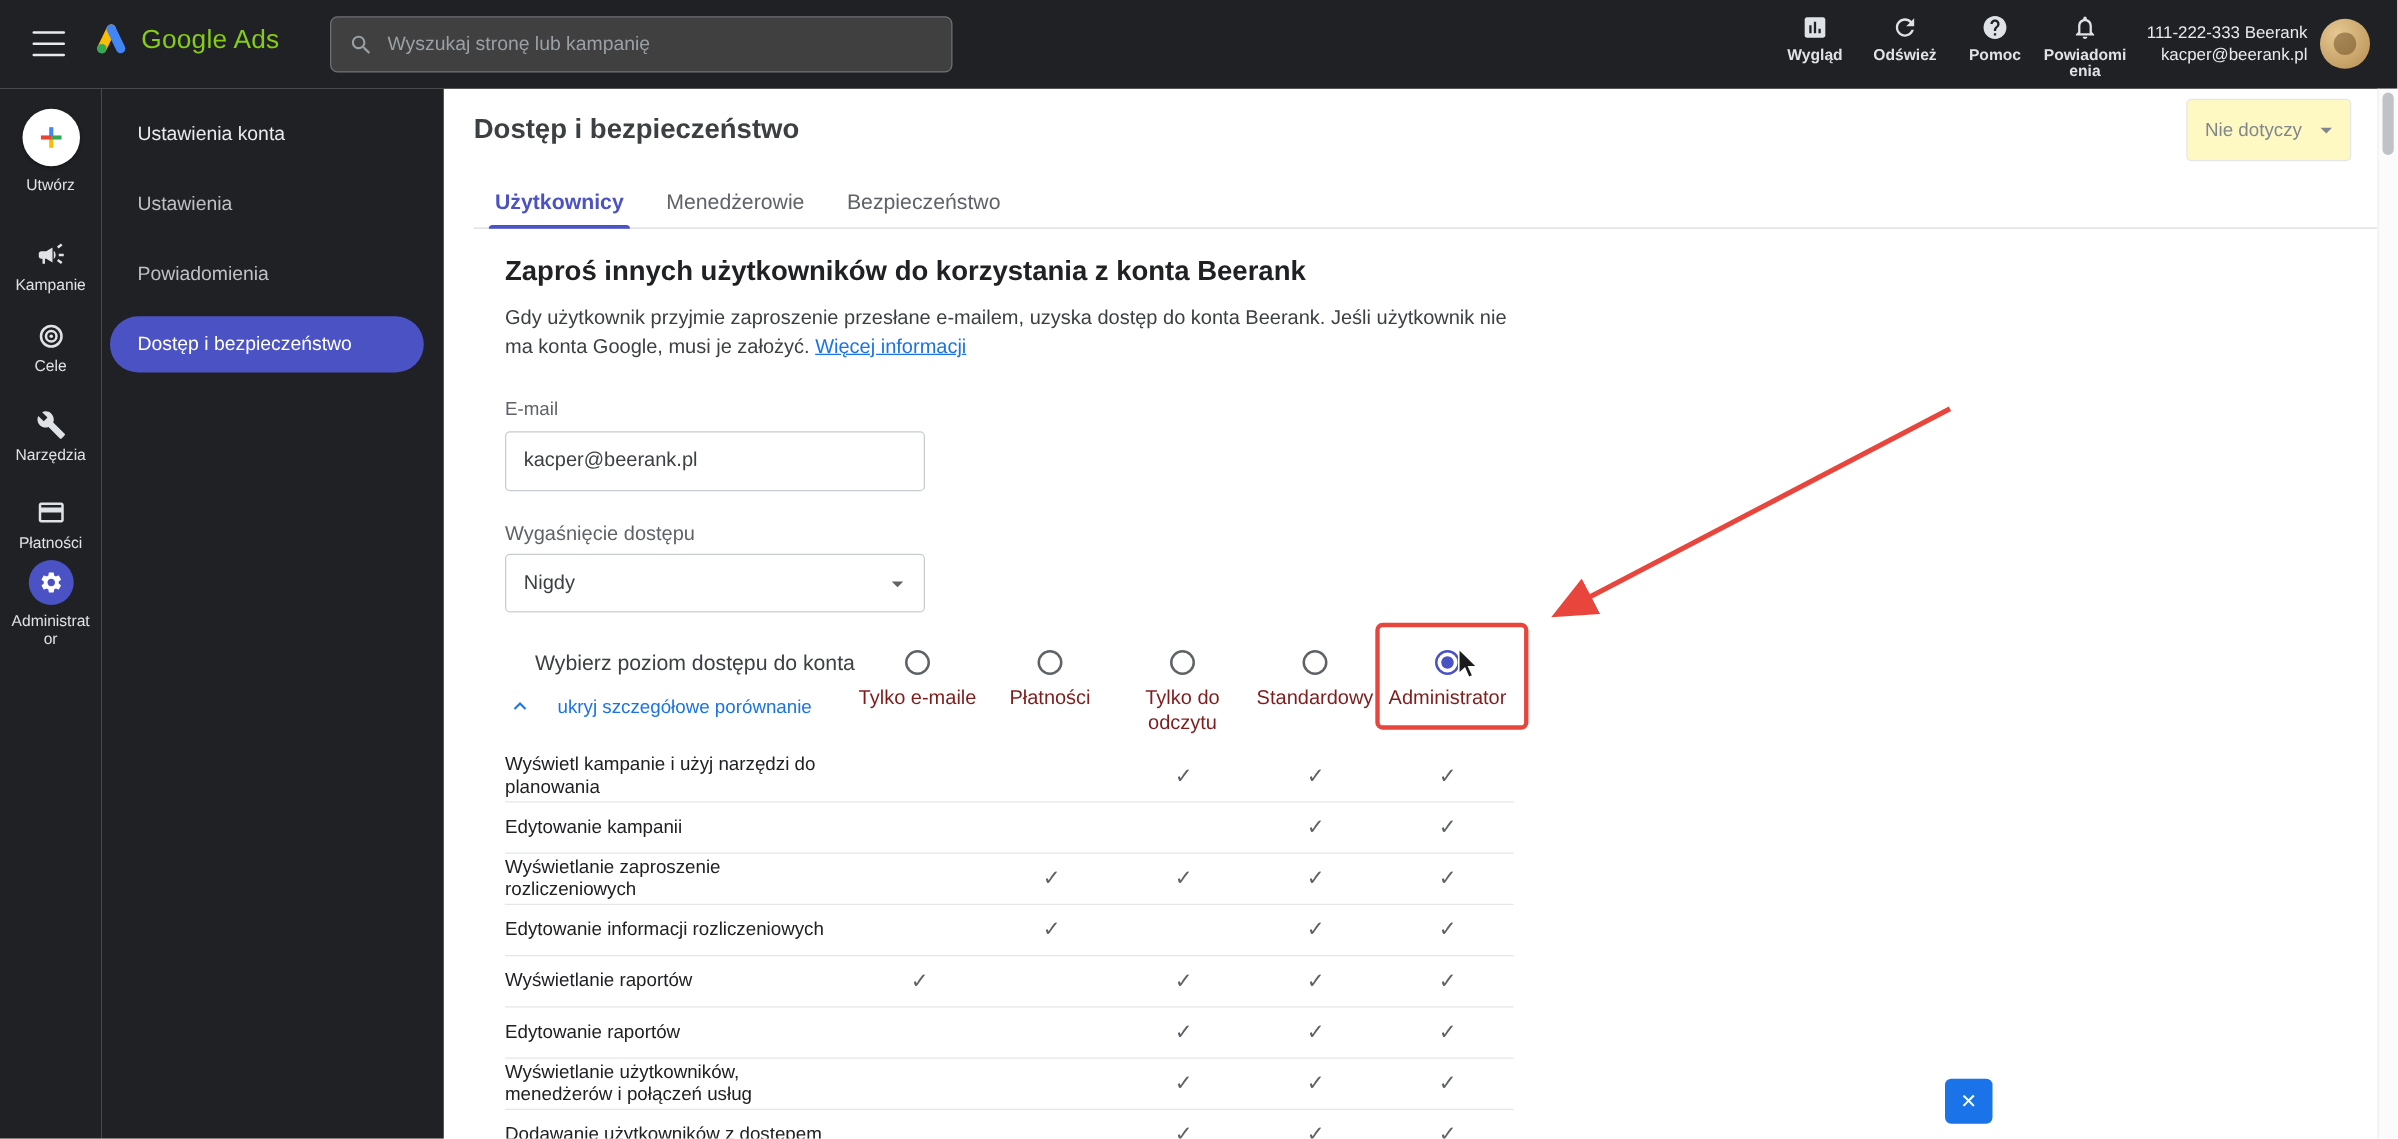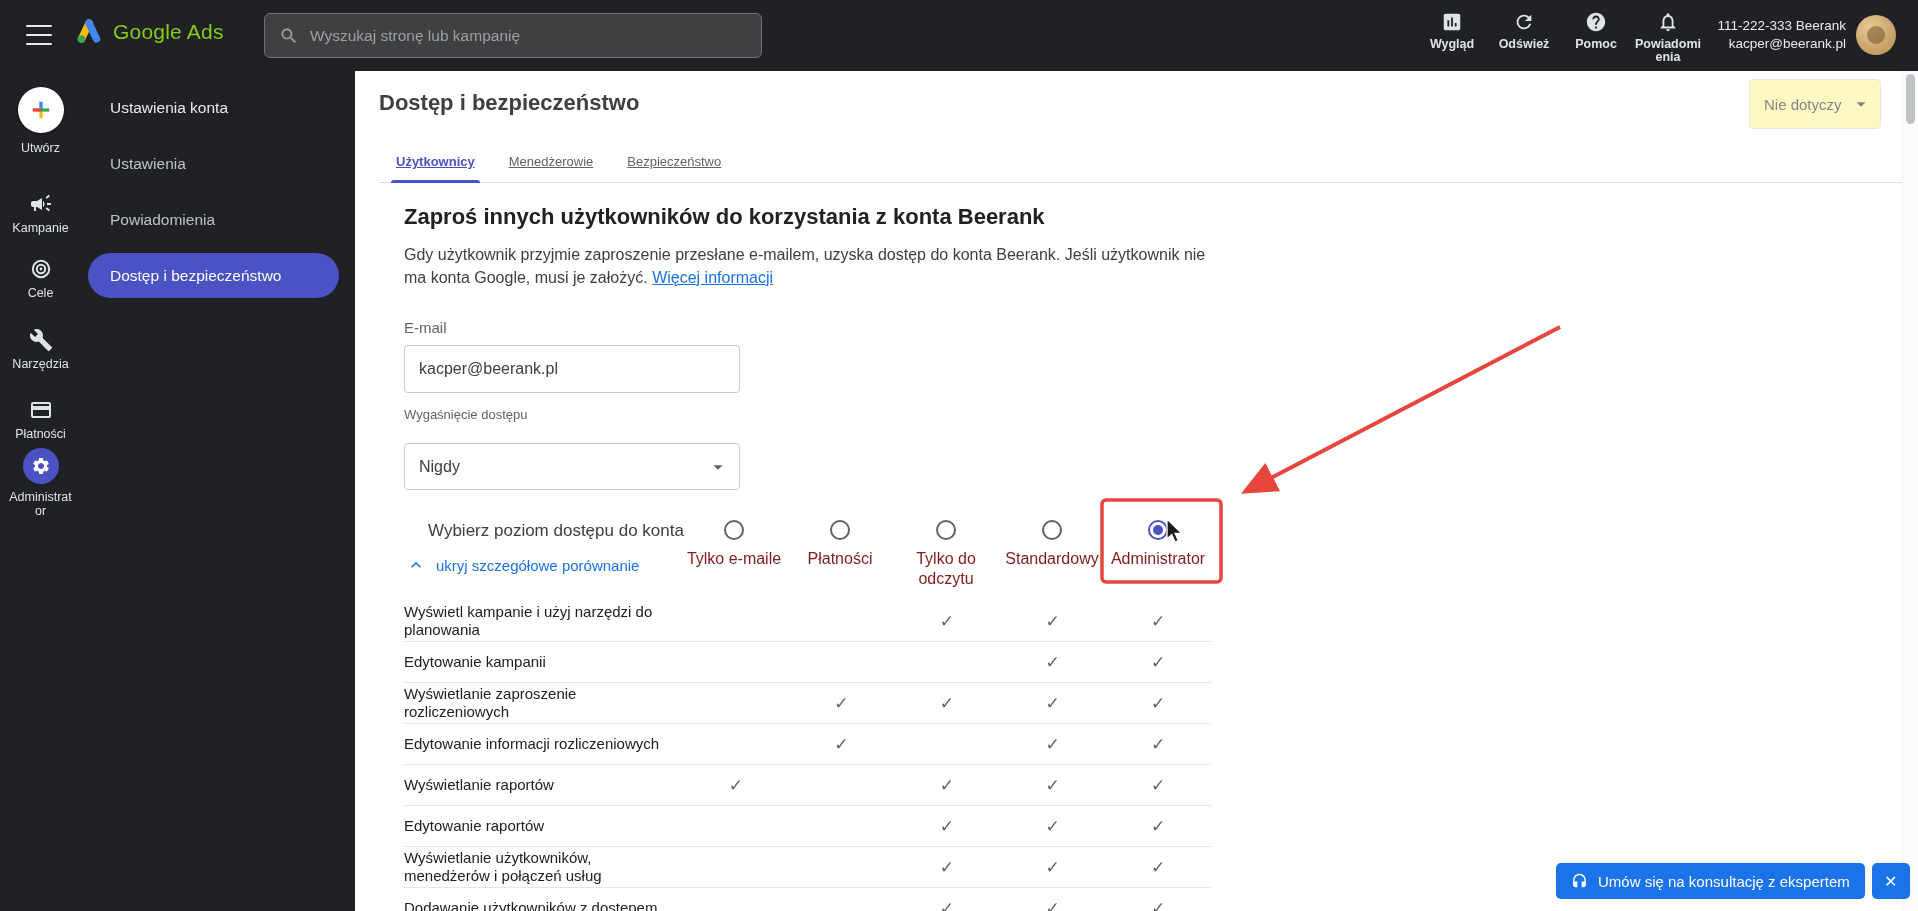--- a/index.html
+++ b/index.html
@@ -44,41 +44,41 @@
   .sb-item { position:absolute; left:29px; font-size:15.5px; color:#bdc1c6; cursor:pointer; }
   .sb-item-1 { top:84px; }
   .sb-item-2 { top:140px; }
   .sb-pill { position:absolute; left:7px; top:182px; width:251px; height:45px; border-radius:23px; background:#4a52c4; color:#fff; font-size:15.5px; line-height:45px; padding-left:22px; cursor:pointer; }
 
   
   .main { position:absolute; left:355px; top:71px; right:0; bottom:0; background:#fff; overflow:hidden; }
   .page-title { position:absolute; left:24px; top:19px; font-size:22px; color:#3c4043; }
   .status-dd { position:absolute; left:1394px; top:8px; width:132px; height:50px; background:#fef9c3; border:1px solid #e4e6e9; border-radius:4px; display:flex; align-items:center; justify-content:space-between; padding:0 8px 0 14px; color:#80868b; font-size:15px; cursor:pointer; }
   .tabs-row { position:absolute; left:24px; right:16px; top:70px; height:42px; border-bottom:1px solid #dadce0; display:flex; }
-  .tab { padding:0 17px; display:flex; align-items:center; font-size:13px; color:#5f6368; cursor:pointer; position:relative;text-decoration:underline; }
+  .tab { padding:0 17px; display:flex; align-items:center; font-size:17px; color:#5f6368; cursor:pointer; position:relative; }
   .tab.active { color:#4a52c4; font-weight:bold; }
   .tab.active::after { content:""; position:absolute; left:12px; right:12px; bottom:-1px; height:3px; background:#4a52c4; border-radius:3px 3px 0 0; }
 
   .invite-heading { position:absolute; left:49px; top:133px; font-size:22px; color:#202124; }
   .invite-desc { position:absolute; left:49px; top:172px; width:815px; font-size:16px; line-height:23px; color:#3c4043; }
   .invite-desc a { color:#1a73e8; text-decoration:underline; cursor:pointer; }
   .email-label { position:absolute; left:49px; top:248px; font-size:15px; color:#5f6368; }
   .email-input { position:absolute; left:49px; top:274px; width:336px; height:48px; border:1px solid #c8cbd0; border-radius:4px; font-size:16px; color:#3c4043; padding:0 14px; font-family:inherit; outline:none; background:#fff; }
-  .expiry-label { position:absolute; left:49px; top:336px; font-size:13px; color:#5f6368; }
+  .expiry-label { position:absolute; left:49px; top:348px; font-size:16px; color:#5f6368; }
   .expiry-select { position:absolute; left:49px; top:372px; width:336px; height:47px; border:1px solid #c8cbd0; border-radius:4px; display:flex; align-items:center; justify-content:space-between; padding:0 10px 0 14px; font-size:16px; color:#3c4043; cursor:pointer; background:#fff; }
   .access-label { position:absolute; left:49px; top:450px; font-size:17px; color:#3c4043;margin-left:24px; }
 
   .radio-opt { position:absolute; top:449px; width:106px; text-align:center; cursor:pointer; }
   .radio-circle { width:20px; height:20px; border:2px solid #5f6368; border-radius:50%; margin:0 auto; position:relative; background:#fff; }
   .radio-opt.selected .radio-circle { border-color:#4a52c4; }
   .radio-opt.selected .radio-circle::after { content:""; position:absolute; inset:3px; border-radius:50%; background:#4a52c4; }
   .radio-label { margin-top:9px; font-size:16px; line-height:20px; color:#7f1d1d; }
   .opt-1 { left:326px; } .opt-2 { left:432px; } .opt-3 { left:538px; } .opt-4 { left:644px; } .opt-5 { left:750px; }
 
-  .hide-link { position:absolute; left:51px; top:484px; display:flex; align-items:center; gap:10px; color:#1a73e8; font-size:15px; cursor:pointer; }
+  .hide-link { position:absolute; left:51px; top:484px; display:flex; align-items:center; gap:20px; color:#1a73e8; font-size:15px; cursor:pointer; }
 
   .perm-table { position:absolute; left:49px; top:530px; width:807px; }
   .perm-row { display:flex; align-items:center; height:41px; border-bottom:1px solid #e4e6e8; }
   .perm-label { width:280px; font-size:15px; line-height:18px; color:#202124; padding-right:16px; }
   .perm-cell { width:106px; text-align:center; font-size:17px; color:#5f6368; }
 
   
   .consult { position:absolute; left:1556px; top:863px; display:flex; gap:7px; z-index:10; }
   .consult-btn { height:36px; background:#1a73e8; color:#fff; border:none; border-radius:5px; display:flex; align-items:center; gap:10px; padding:0 15px; font-size:15px; font-family:inherit; cursor:pointer; white-space:nowrap; }
   .close-btn { width:38px; height:36px; background:#1a73e8; color:#fff; border:none; border-radius:5px; font-size:16px; cursor:pointer; font-family:inherit; }
@@ -360,28 +360,20 @@
       <div class="perm-cell"></div>
       <div class="perm-cell"></div>
       <div class="perm-cell">✓</div>
       <div class="perm-cell">✓</div>
       <div class="perm-cell">✓</div>
     </div>
   </div>
 </main>
 
 <div class="consult">
-  <button class="consult-btn">
-    <span>
-      <svg width="17" height="17" viewBox="0 0 24 24" fill="#ffffff">
-          <path d="M12 1c-4.97 0-9 4.03-9 9v7c0 1.66 1.34 3 3 3h3v-8H5v-2c0-3.87 3.13-7 7-7s7 3.13 7 7v2h-4v8h3c1.66 0 3-1.34 3-3v-7c0-4.97-4.03-9-9-9z"></path>
-        </svg>
-    </span>
-    <span>Umów się na konsultację z ekspertem</span>
-  </button>
   <button class="close-btn">✕</button>
 </div>
 
 <div class="scrollbar">
   <div class="scroll-thumb"></div>
 </div>
 
 <svg class="annotation" viewBox="0 0 1918 911">
   <defs>
     <marker id="arrowhead" markerWidth="9" markerHeight="8" refX="7" refY="4" orient="auto">

